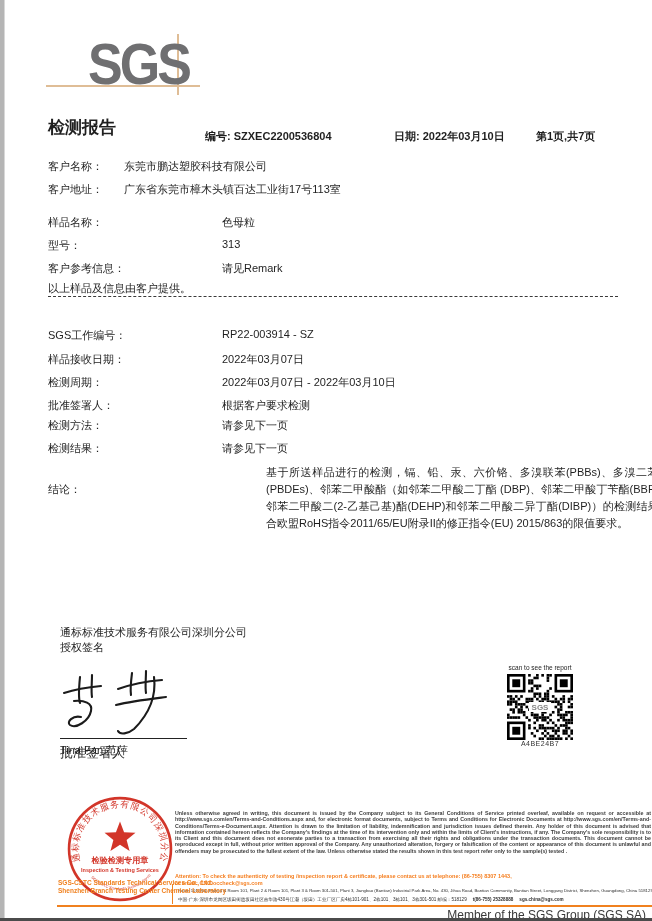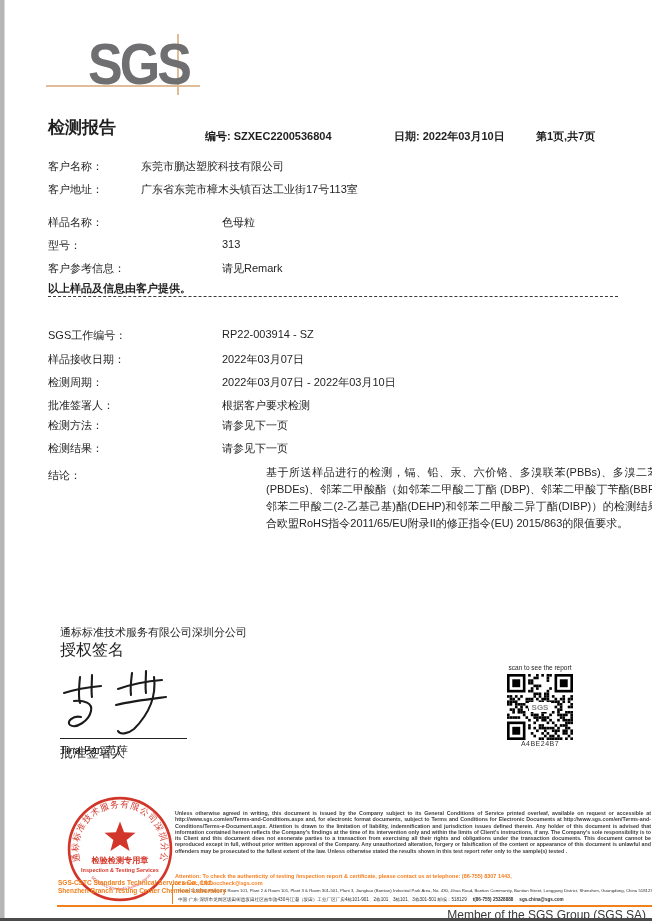--- a/index.html
+++ b/index.html
@@ -16,33 +16,33 @@
 
   
   .doc-title{position:absolute;left:48px;top:116px;font-size:17px;font-weight:bold;}
   .hdr{position:absolute;top:121px;font-size:11px;font-weight:bold;white-space:nowrap;margin-top:8px;}
   .hdr.no{left:205px}.hdr.date{left:394px}.hdr.pg{left:536px}
 
   
   .row{position:absolute;left:48px;font-size:11px;white-space:nowrap;height:14px;}
   .row .lbl{position:absolute;left:0;top:0;}
   .row .val{position:absolute;top:0;}
-  .off-a .val{left:93px;}
+  .off-a .val{left:76px;}
   .off-b .val{left:174px;}
 
-  .note{position:absolute;left:48px;top:281px;font-size:11px;font-weight:bold;}
+  .note{position:absolute;left:48px;top:281px;font-size:11px;}
   .dash{position:absolute;left:48px;top:296px;width:570px;border-top:1.4px dashed #3a3a3a;}
 
   .concl{position:absolute;left:48px;top:464px;font-size:11px;}
-  .concl .lbl{position:absolute;left:0;top:4px;white-space:nowrap;}
+  .concl .lbl{position:absolute;left:0;top:18px;white-space:nowrap;}
   .concl .txt{position:absolute;left:174px;top:0;width:404px;line-height:17px;text-align:justify;margin-left:44px;}
 
   
   .signer-company{position:absolute;left:60px;top:625px;font-size:11px;}
-  .signer-auth{position:absolute;left:60px;top:640px;font-size:16px;}
+  .signer-auth{position:absolute;left:60px;top:640px;font-size:11px;}
   .sig-svg{position:absolute;left:56px;top:666px;}
   .sig-line{position:absolute;left:60px;top:738px;width:127px;height:0;border-top:1.6px solid #222;}
   .signer-name{position:absolute;left:60px;top:743px;font-size:11px;}
   .signer-role{position:absolute;left:60px;top:744px;font-size:13px;}
 
   
   .qr-caption{position:absolute;left:490px;top:664px;width:100px;text-align:center;font-size:6.5px;color:#222;}
   .qr-box{position:absolute;left:507px;top:674px;width:66px;height:66px;}
   .qr-code-text{position:absolute;left:490px;top:740px;width:100px;text-align:center;font-size:7px;color:#333;letter-spacing:.5px;}
 

